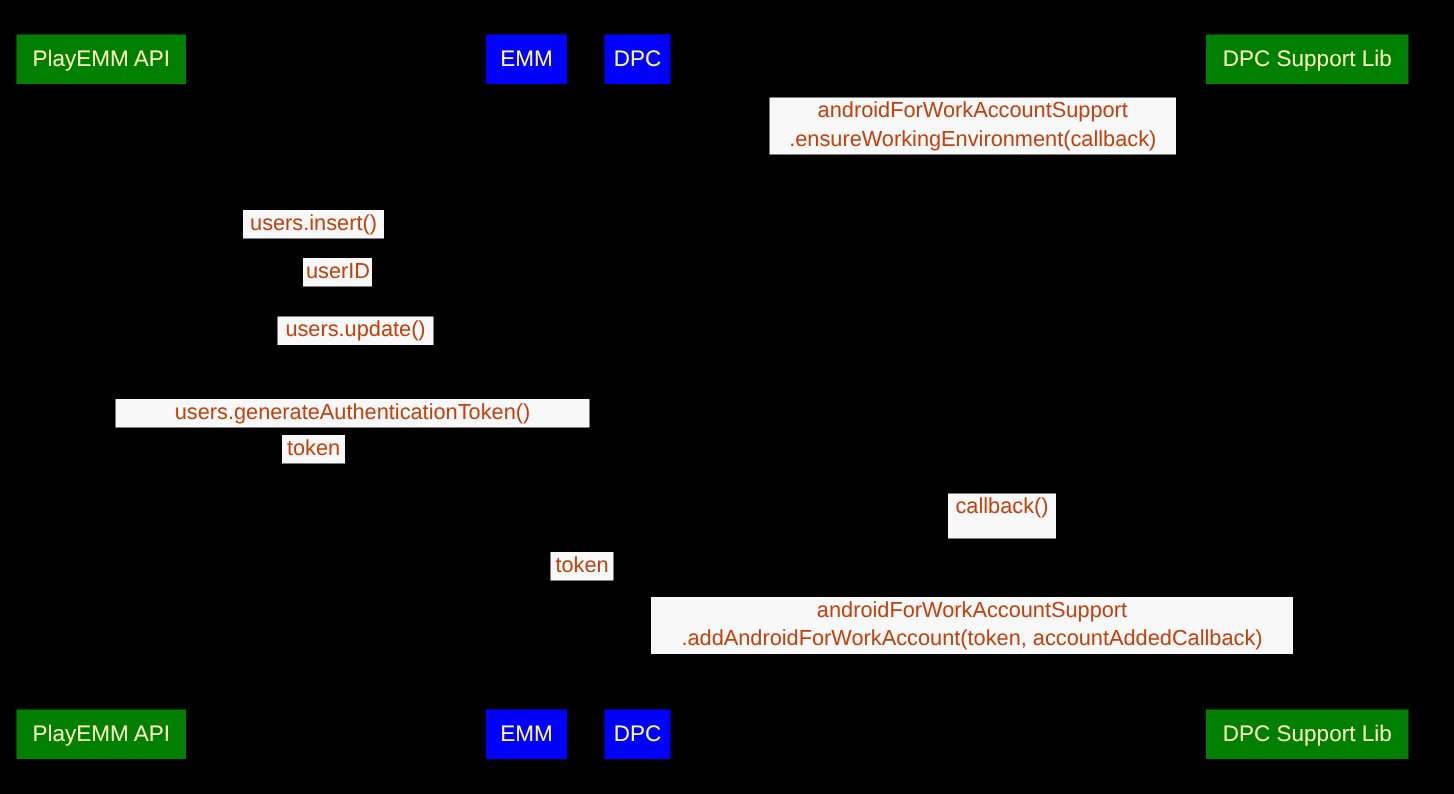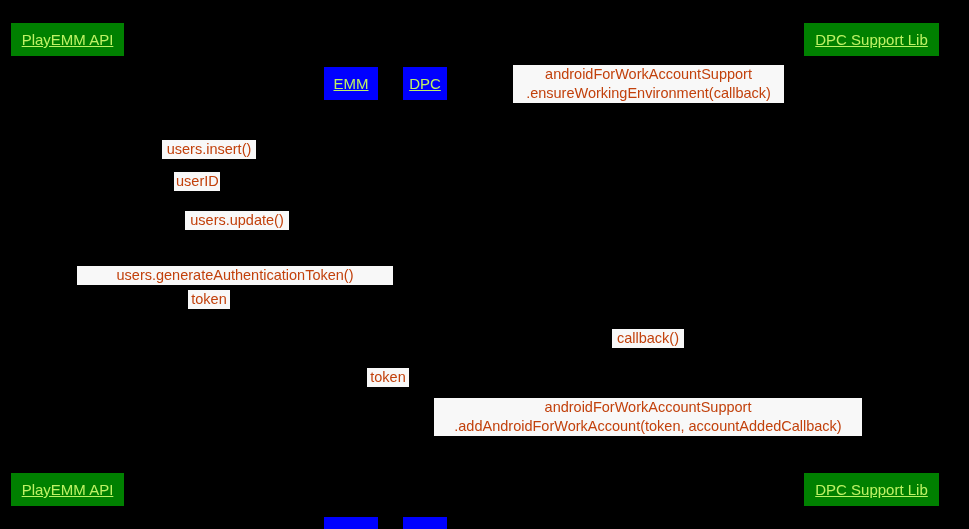--- a/index.html
+++ b/index.html
@@ -14,30 +14,29 @@
     height: 529px;
     background: #000000;
     overflow: hidden;
     font-family: "Liberation Sans", sans-serif;
   }
   .participant {
     position: absolute;
     display: flex;
     align-items: center;
     justify-content: center;
-    color: #bef264;
+    color: #fef9c3;
     font-size: 15px;
     line-height: 1;
     white-space: nowrap;
     box-sizing: border-box;
     padding: 0 10px;
-    text-decoration: underline;
   }
   .participant.green { background: #008000; }
-  .participant.blue  { background: #0000ff; margin-top: 44px; }
+  .participant.blue  { background: #0000ff; }
 
   .msg-label {
     position: absolute;
     background: #f8f8f8;
     color: #c2410c;
     font-size: 14.5px;
     line-height: 19px;
     white-space: pre;
     text-align: center;
     padding: 0 2px;
@@ -56,25 +55,25 @@
       <div class="participant green" style="left: 11px; top: 23px; width: 113px; height: 33px;">PlayEMM API</div>
       <div class="participant blue" style="left: 324px; top: 23px; width: 54px; height: 33px;">EMM</div>
       <div class="participant blue" style="left: 403px; top: 23px; width: 44px; height: 33px;">DPC</div>
       <div class="participant green" style="left: 804px; top: 23px; width: 135px; height: 33px;">DPC Support Lib</div>
     </div>
 
   <div id="messages">
       <div class="msg-label two-line" style="left: 513px; top: 65px; width: 271px; height: 38px;">androidForWorkAccountSupport
 .ensureWorkingEnvironment(callback)</div>
       <div class="msg-label" style="left: 162px; top: 140px; width: 94px; height: 19px;">users.insert()</div>
-      <div class="msg-label" style="left: 174px; top: 172px; width: 46px; height: 19px; text-align: right;">userID</div>
+      <div class="msg-label" style="left: 202px; top: 172px; width: 46px; height: 19px; text-align: right;">userID</div>
       <div class="msg-label" style="left: 157px; top: 211px; width: 104px; height: 19px; margin-left: 28px;">users.update()</div>
       <div class="msg-label" style="left: 77px; top: 266px; width: 316px; height: 19px;">users.generateAuthenticationToken()</div>
       <div class="msg-label" style="left: 188px; top: 290px; width: 42px; height: 19px;">token</div>
-      <div class="msg-label" style="left: 612px; top: 329px; width: 72px; height: 19px;">callback()</div>
+      <div class="msg-label" style="left: 632px; top: 329px; width: 72px; height: 30px;">callback()</div>
       <div class="msg-label" style="left: 367px; top: 368px; width: 42px; height: 19px;">token</div>
       <div class="msg-label two-line" style="left: 434px; top: 398px; width: 428px; height: 38px;">androidForWorkAccountSupport
 .addAndroidForWorkAccount(token, accountAddedCallback)</div>
     </div>
 
   <div id="participants-bottom">
       <div class="participant green" style="left: 11px; top: 473px; width: 113px; height: 33px;">PlayEMM API</div>
       <div class="participant blue" style="left: 324px; top: 473px; width: 54px; height: 33px;">EMM</div>
       <div class="participant blue" style="left: 403px; top: 473px; width: 44px; height: 33px;">DPC</div>
       <div class="participant green" style="left: 804px; top: 473px; width: 135px; height: 33px;">DPC Support Lib</div>

